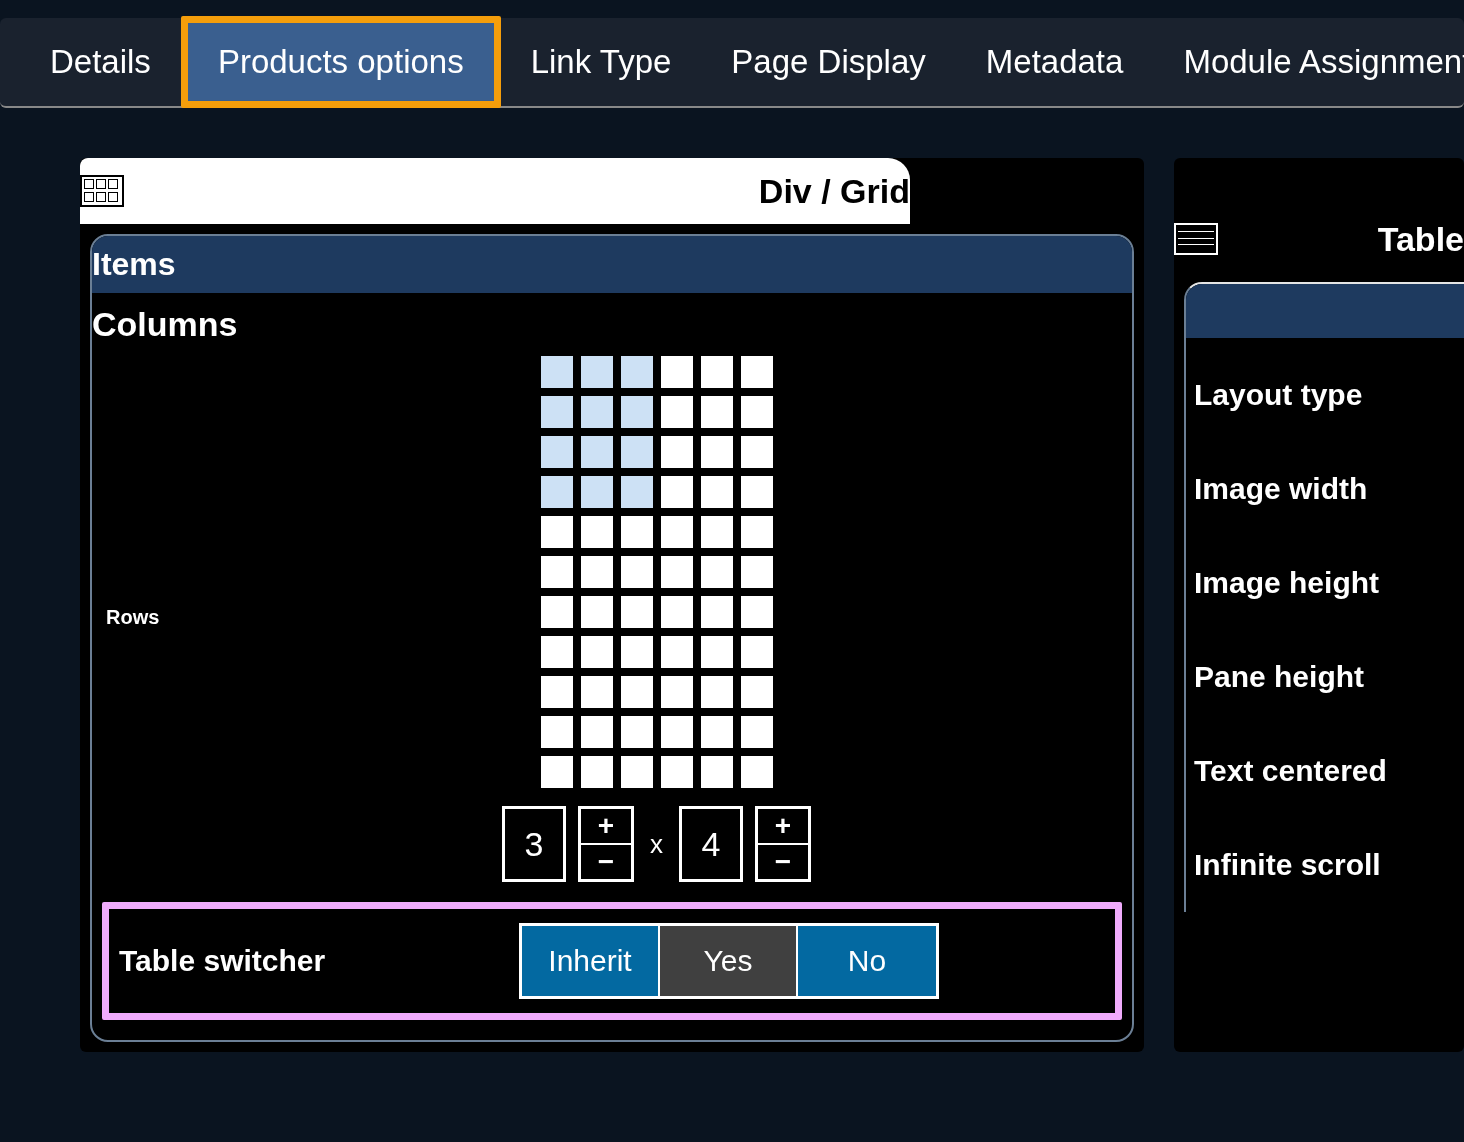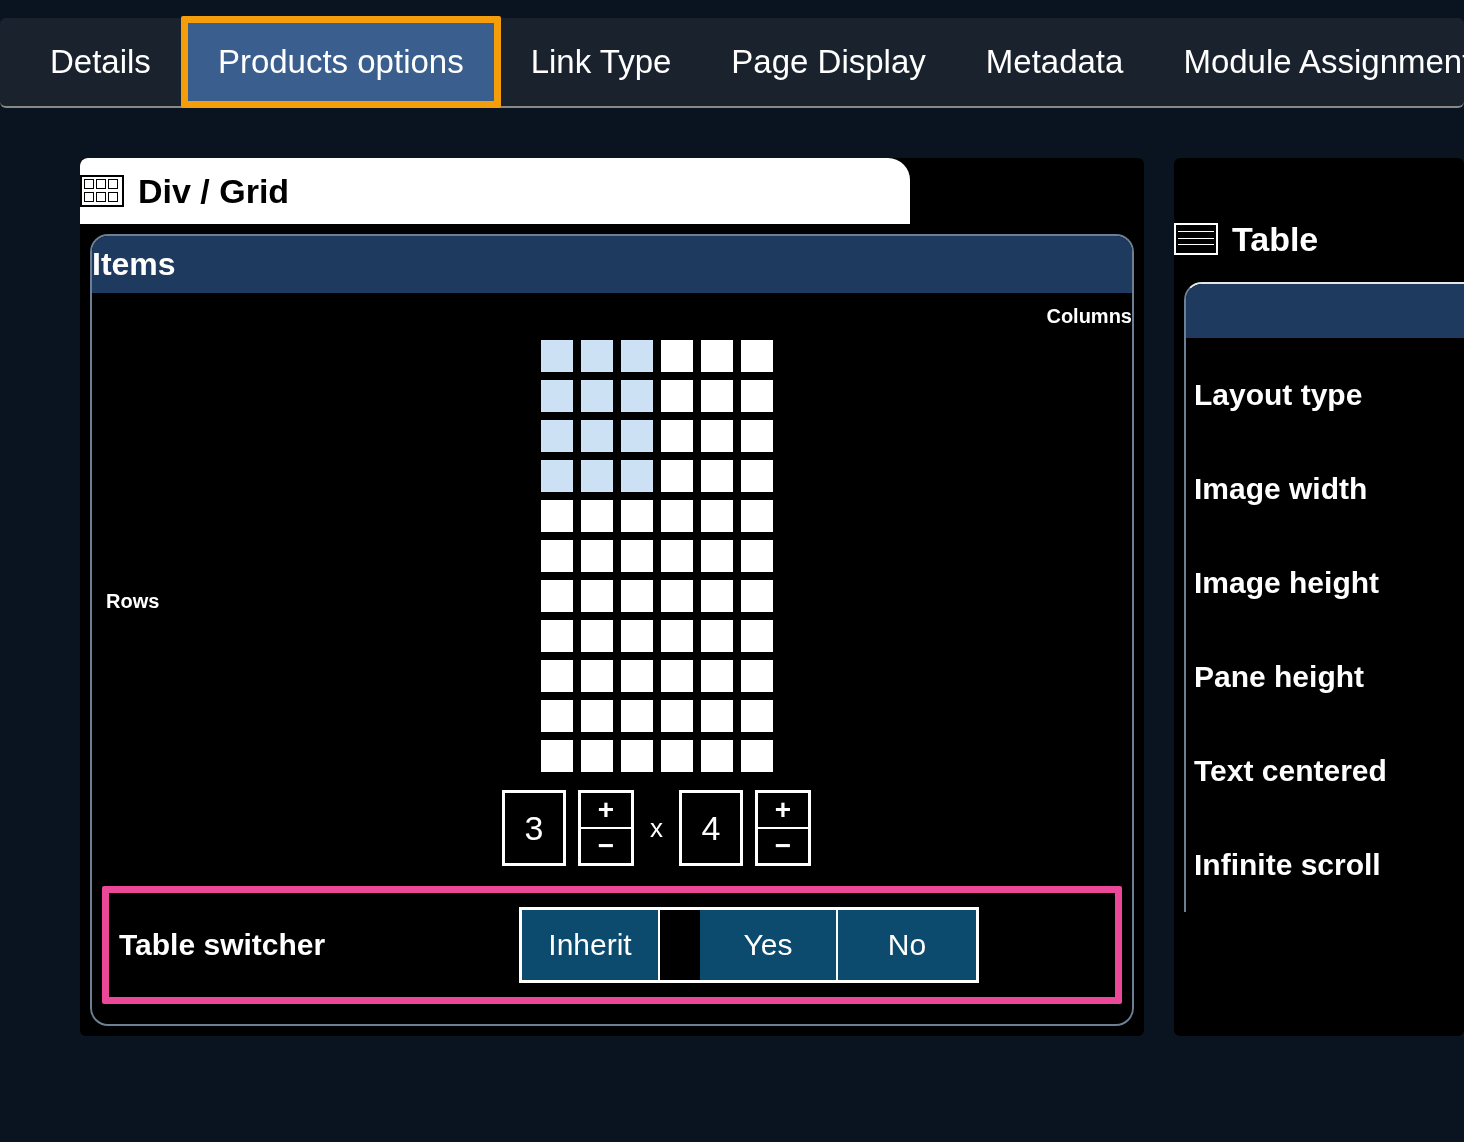--- a/index.html
+++ b/index.html
@@ -56,21 +56,21 @@
     .panel-right {
       width: 290px;
       flex-shrink: 0;
     }
     .tab-header-row {
       display: flex;
     }
     .panel-tab {
       display: flex;
       align-items: center;
-      justify-content: flex-start;
+      justify-content: space-between;
       gap: 14px;
       height: 66px;
       font-size: 34px;
       font-weight: bold;
     }
     .panel-tab.active {
       background: #fff;
       color: #000;
       width: 830px;
       border-radius: 8px 22px 0 0;
@@ -125,22 +125,22 @@
     }
     .inner-header {
       background: #1e3a5f;
       color: #fff;
       font-size: 32px;
       font-weight: bold;
       text-align: left;
       padding: 10px 0;
     }
     .columns-label {
-      text-align: right;
-      font-size: 20px;
+      text-align: left;
+      font-size: 34px;
       font-weight: bold;
       padding: 12px 0 8px 0;
     }
     .grid-section {
       display: flex;
       align-items: center;
       padding: 0 10px;
     }
     .rows-label {
       width: 400px;
@@ -203,21 +203,21 @@
     }
     .stepper-btn:first-child {
       border-bottom: 2px solid #fff;
     }
     .stepper-x {
       font-size: 26px;
       padding: 0 4px;
     }
     .switcher-row-wrap {
       margin: 20px 10px 0 10px;
-      border: 7px solid #ec4899;
+      border: 7px solid #f0abfc;
       border-radius: 2px;
       padding: 14px 10px;
     }
     .switcher-row {
       display: flex;
       align-items: center;
     }
     .switcher-label {
       width: 400px;
       font-size: 30px;
@@ -227,30 +227,29 @@
       display: flex;
       border: 3px solid #fff;
       height: 76px;
     }
     .switcher-btn {
       width: 138px;
       display: flex;
       align-items: center;
       justify-content: center;
       font-size: 30px;
-      background: #0c4a6e;
+      background: #0369a1;
       cursor: pointer;
       border-right: 2px solid #fff;
     }
     .switcher-btn:last-child {
       border-right: none;
     }
     .switcher-btn.active {
-      background: #0c4a6e;
-      margin-left: 40px;
+      background: #404040;
     }
     .right-inner {
       margin: 10px 0 10px 10px;
       border-left: 2px solid #6b7f95;
       border-top: 2px solid #e5e5e5;
       border-radius: 18px 0 0 0;
       overflow: hidden;
     }
     .right-header {
       background: #1e3a5f;

